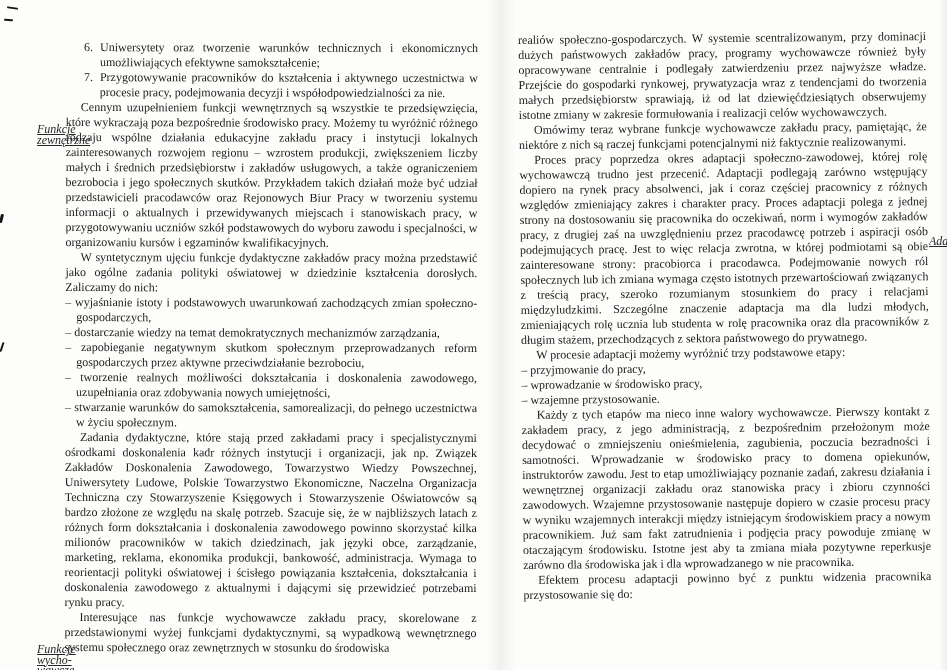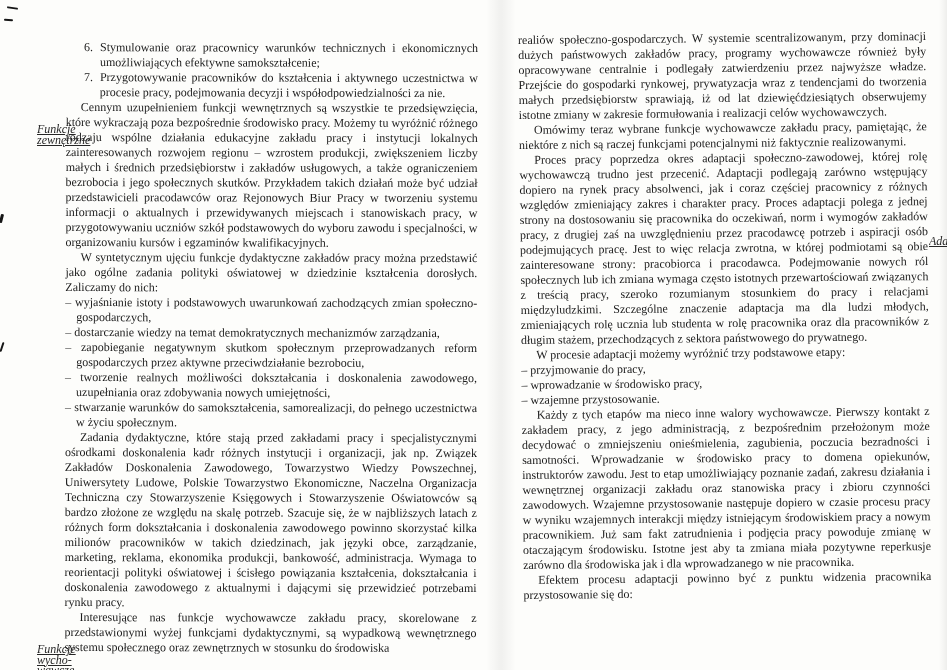--- a/index.html
+++ b/index.html
@@ -58,21 +58,21 @@
   <aside class="marginal mn-left-1">Funkcje
 zewnętrzne</aside>
   <aside class="marginal mn-left-2">Funkcje
 wycho-
 wawcze</aside>
   <aside class="marginal mn-right">Adap</aside>
 
   <section class="page page-left">
     <div class="numbered-item">
       <span class="num">6.</span>
-      <span class="itext">Stymulowanie oraz pracownicy warunków technicznych i ekonomicznych umożliwiających efektywne samokształcenie;</span>
+      <span class="itext">Uniwersytety oraz tworzenie warunków technicznych i ekonomicznych umożliwiających efektywne samokształcenie;</span>
     </div>
     <div class="numbered-item">
       <span class="num">7.</span>
       <span class="itext">Przygotowywanie pracowników do kształcenia i aktywnego uczestnictwa w procesie pracy, podejmowania decyzji i współodpowiedzialności za nie.</span>
     </div>
     <p class="indent">Cennym uzupełnieniem funkcji wewnętrznych są wszystkie te przedsięwzięcia, które wykraczają poza bezpośrednie środowisko pracy. Możemy tu wyróżnić różnego rodzaju wspólne działania edukacyjne zakładu pracy i instytucji lokalnych zainteresowanych rozwojem regionu – wzrostem produkcji, zwiększeniem liczby małych i średnich przedsiębiorstw i zakładów usługowych, a także ograniczeniem bezrobocia i jego społecznych skutków. Przykładem takich działań może być udział przedstawicieli pracodawców oraz Rejonowych Biur Pracy w tworzeniu systemu informacji o aktualnych i przewidywanych miejscach i stanowiskach pracy, w przygotowywaniu uczniów szkół podstawowych do wyboru zawodu i specjalności, w organizowaniu kursów i egzaminów kwalifikacyjnych.</p>
     <p class="indent">W syntetycznym ujęciu funkcje dydaktyczne zakładów pracy można przedstawić jako ogólne zadania polityki oświatowej w dziedzinie kształcenia dorosłych. Zaliczamy do nich:</p>
     <p class="dash">– wyjaśnianie istoty i podstawowych uwarunkowań zachodzących zmian społeczno-gospodarczych,</p>
     <p class="dash">– dostarczanie wiedzy na temat demokratycznych mechanizmów zarządzania,</p>
     <p class="dash">– zapobieganie negatywnym skutkom społecznym przeprowadzanych reform gospodarczych przez aktywne przeciwdziałanie bezrobociu,</p>

